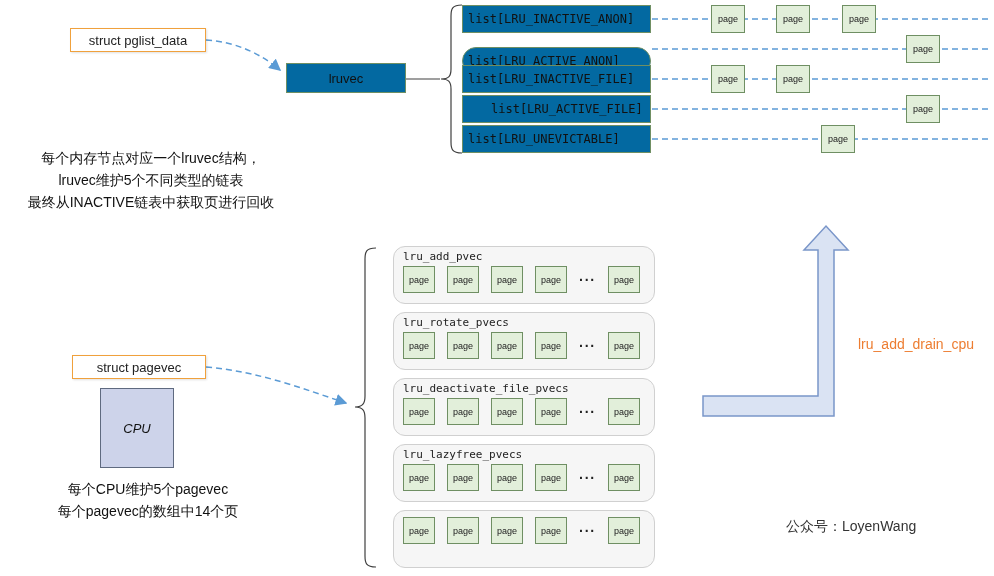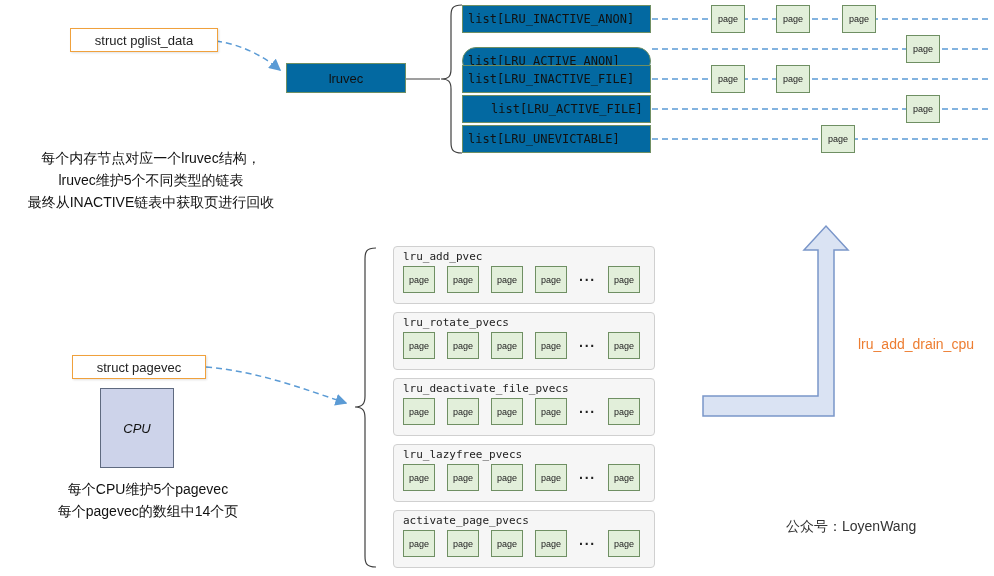--- a/index.html
+++ b/index.html
@@ -38,21 +38,21 @@
     display:flex; align-items:center; justify-content:center;
     font-size:9px; color:#222; box-sizing:border-box;
   }
   .abs { position:absolute; }
 
   .note { position:absolute; text-align:center; font-size:14px; color:#111; }
   .note div { line-height:22px; white-space:nowrap; }
 
   .pvec-group {
     position:absolute; left:393px; width:262px; height:58px;
-    background:#f6f6f6; border:1px solid #d0d0d0; border-radius:4px;
+    background:#f6f6f6; border:1px solid #d0d0d0; border-radius:12px;
     box-sizing:border-box; padding:3px 9px;
   }
   .pvec-label { font-family:"DejaVu Sans Mono", monospace; font-size:11px; color:#222; }
   .pvec-pages { display:flex; align-items:center; gap:12px; margin-top:3px; }
   .pvec-pages .page-box { width:32px; height:27px; flex:0 0 auto; }
   .dots { font-size:14px; font-weight:bold; color:#222; letter-spacing:1px; }
 
   .drain-label { position:absolute; left:858px; top:336px; font-size:14px; color:#ed7d31; white-space:nowrap; }
   .watermark { position:absolute; left:786px; top:518px; font-size:14px; color:#333; white-space:nowrap; }
 </style>
@@ -80,21 +80,21 @@
     <line x1="652" y1="109" x2="988" y2="109" stroke="#5b9bd5" stroke-width="1.3" stroke-dasharray="6,4"></line>
     <line x1="652" y1="139" x2="988" y2="139" stroke="#5b9bd5" stroke-width="1.3" stroke-dasharray="6,4"></line>
 
     <path d="M206,367 C262,372 306,390 346,403" fill="none" stroke="#5b9bd5" stroke-width="1.5" stroke-dasharray="6,4" marker-end="url(#arrBlue)"></path>
 
     <path d="M376,248 C366,248 365,252 365,259 L365,396 C365,403 363,407 355,407 C363,407 365,411 365,418 L365,556 C365,563 366,567 376,567" fill="none" stroke="#404040" stroke-width="1.2"></path>
 
     <polygon points="703,396 818,396 818,250 804,250 826,226 848,250 834,250 834,416 703,416" fill="#dae3f3" stroke="#7a96c9" stroke-width="1.5"></polygon>
   </svg>
 
-  <div class="tag" style="left:70px; top:28px; width:148px; height:24px;">struct pglist_data</div>
+  <div class="tag" style="left:70px; top:28px; width:136px; height:24px;">struct pglist_data</div>
 
   <div class="note" style="left:8px; top:147px; width:286px;">
     <div>每个内存节点对应一个lruvec结构，</div>
     <div>lruvec维护5个不同类型的链表</div>
     <div>最终从INACTIVE链表中获取页进行回收</div>
   </div>
 
   <div class="lruvec-box green">lruvec</div>
 
   <div class="list-box green" style="top:5px;">list[LRU_INACTIVE_ANON]</div>
@@ -162,21 +162,20 @@
       <div class="page-box">page</div>
       <div class="page-box">page</div>
       <div class="page-box">page</div>
       <div class="page-box">page</div>
       <div class="dots">···</div>
       <div class="page-box">page</div>
     </div>
   </div>
 
   <div class="pvec-group" style="top:510px;">
-    <div class="pvec-label">activate_page_pvecs</div>
     <div class="pvec-pages">
       <div class="page-box">page</div>
       <div class="page-box">page</div>
       <div class="page-box">page</div>
       <div class="page-box">page</div>
       <div class="dots">···</div>
       <div class="page-box">page</div>
     </div>
   </div>
 

